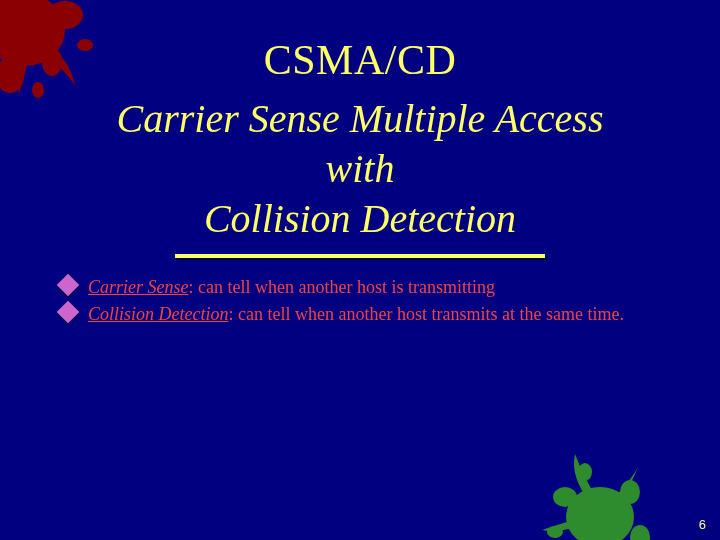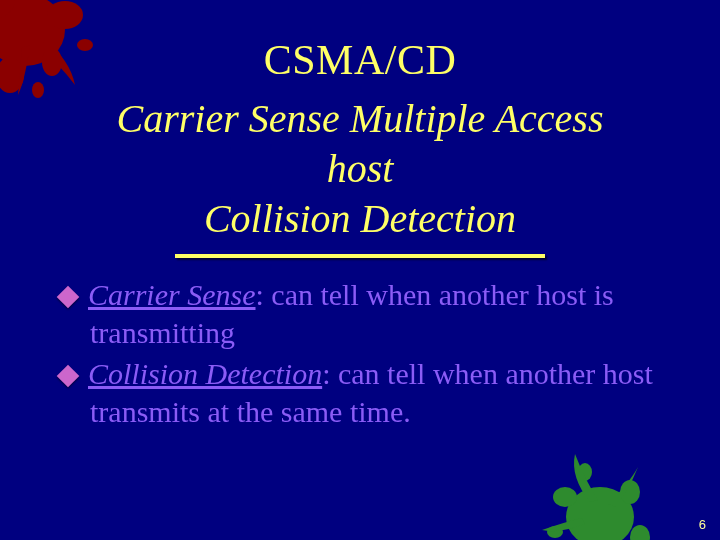--- a/index.html
+++ b/index.html
@@ -42,23 +42,23 @@
     justify-content: center;
     margin-bottom: 18px;
   }
   .hr {
     width: 370px;
     height: 4px;
     background: #ffff66;
     box-shadow: 2px 2px 2px rgba(0,0,0,0.6);
   }
   .body {
-    font-size: 30px;
+    font-size: 18px;
     line-height: 1.25;
-    color: #8b5cf6;
+    color: #ef4444;
     padding: 0 6px;
   }
   .bullet {
     display: block;
     margin-bottom: 4px;
     padding-left: 34px;
     text-indent: -30px;
   }
   .diamond {
     display: inline-block;
@@ -133,21 +133,21 @@
       <path d="M60 60 Q40 35 45 12 Q55 38 68 58 Z"></path>
       <path d="M78 62 Q100 40 108 25 Q98 50 85 65 Z"></path>
       <path d="M55 82 Q28 92 12 88 Q35 80 52 76 Z"></path>
     </g>
   </svg>
 
   <div class="title">CSMA/CD</div>
 
   <div class="subtitle">
     <span>Carrier Sense Multiple Access</span><br>
-    <span>host</span><br>
+    <span>with</span><br>
     <span>Collision Detection</span>
   </div>
 
   <div class="hr-wrap">
     <div class="hr"></div>
   </div>
 
   <div class="body">
     <span class="bullet">
       <span class="diamond"></span><span class="italic under">Carrier Sense</span><span>: can tell when another host is transmitting</span>

